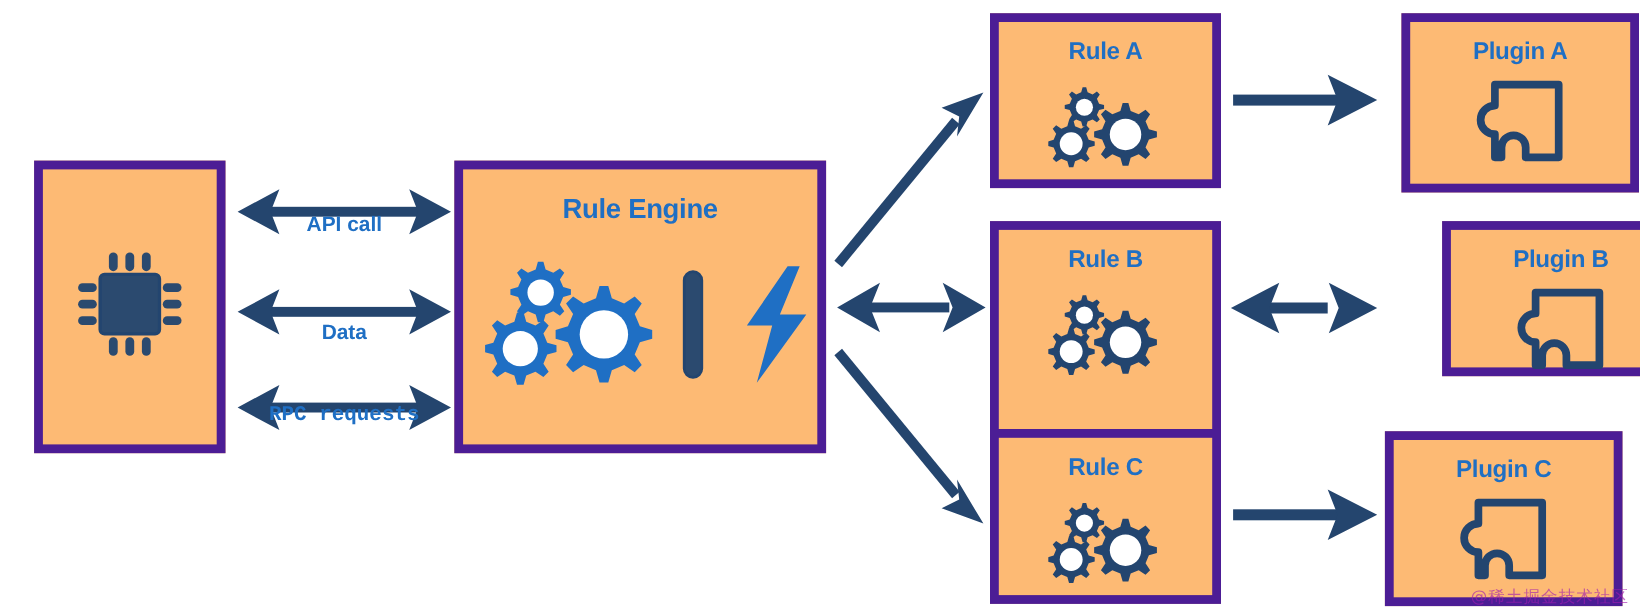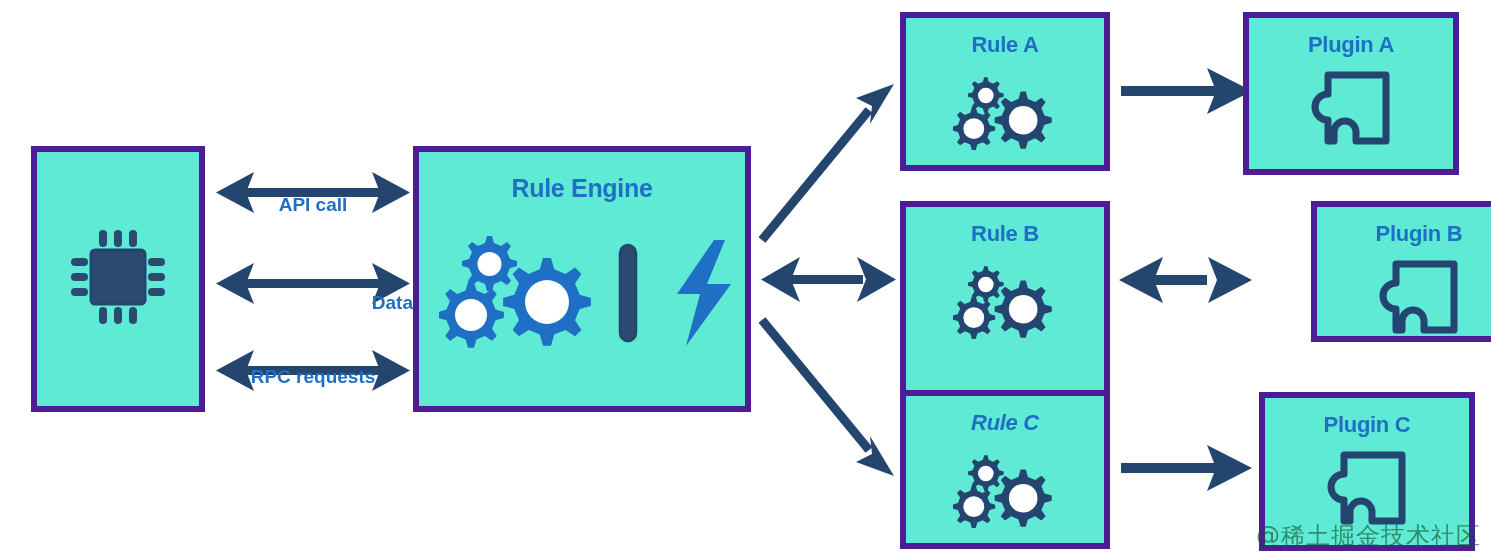--- a/index.html
+++ b/index.html
@@ -20,22 +20,22 @@
   #canvas svg.layer {
     position: absolute;
     left: 0;
     top: 0;
     width: 1491px;
     height: 556px;
   }
   .box {
     position: absolute;
     box-sizing: border-box;
-    background: #5eead4;
-    border: 6px solid #4c1d95;
+    background: #fdba74;
+    border: 8px solid #4c1d95;
   }
   .box-title {
     position: absolute;
     left: 0;
     right: 0;
     text-align: center;
     font-weight: bold;
     color: #1f6fc4;
     letter-spacing: -0.3px;
     white-space: nowrap;
@@ -49,22 +49,22 @@
     color: #1f6fc4;
     font-size: 19px;
     white-space: nowrap;
     margin-top: 39px;
   }
   .icon-wrap { position: absolute; }
   .watermark {
     position: absolute;
     right: 10px;
     bottom: 4px;
-    font-size: 24px;
-    color: #14532d;
+    font-size: 15px;
+    color: #a21caf;
     opacity: .62;
     letter-spacing: 1px;
     white-space: nowrap;
     font-family: "DejaVu Sans", sans-serif;
   }
 </style>
 </head>
 <body>
 
 <div id="canvas">
@@ -144,22 +144,22 @@
         <rect x="6" y="64" width="17" height="8" rx="4" fill="#2b4a6f"></rect>
 
         <rect x="83" y="34" width="17" height="8" rx="4" fill="#2b4a6f"></rect>
         <rect x="83" y="49" width="17" height="8" rx="4" fill="#2b4a6f"></rect>
         <rect x="83" y="64" width="17" height="8" rx="4" fill="#2b4a6f"></rect>
       </svg>
     </div>
   </div>
 
   <div class="edge-label" style="left:213px; top:155px; width:200px;">API call</div>
-  <div class="edge-label" style="left:213px; top:253px; width:200px;text-align:right;">Data</div>
-  <div class="edge-label" style="left:205px; top:327px; width:216px;">RPC requests</div>
+  <div class="edge-label" style="left:213px; top:253px; width:200px;">Data</div>
+  <div class="edge-label" style="left:205px; top:327px; width:216px;font-family:Liberation Mono, monospace;">RPC requests</div>
 
   <div class="box" style="left:413px; top:146px; width:338px; height:266px;">
     <div class="box-title title-engine">Rule Engine</div>
 
     <div class="icon-wrap" style="left:20px; top:78px;">
       <svg width="160" height="128" viewBox="0 0 160 128">
         <g fill="#1f6fc4">
 
           <path d="M48 6 l5 0 2 7 7 3 6-4 4 4 -4 6 3 7 7 2 0 5 -7 2 -3 7 4 6 -4 4 -6-4 -7 3 -2 7 -5 0 -2-7 -7-3 -6 4 -4-4 4-6 -3-7 -7-2 0-5 7-2 3-7 -4-6 4-4 6 4 7-3z"></path>
           <circle cx="50.5" cy="34" r="12" fill="#ffffff"></circle>
@@ -211,37 +211,37 @@
           <circle cx="50.5" cy="34" r="12" fill="#ffffff"></circle>
           <path d="M29 52 l6 0 2.4 8.4 8.4 3.5 7.2-4.8 4.8 4.8 -4.8 7.2 3.5 8.4 8.4 2.4 0 6 -8.4 2.4 -3.5 8.4 4.8 7.2 -4.8 4.8 -7.2-4.8 -8.4 3.5 -2.4 8.4 -6 0 -2.4-8.4 -8.4-3.5 -7.2 4.8 -4.8-4.8 4.8-7.2 -3.5-8.4 -8.4-2.4 0-6 8.4-2.4 3.5-8.4 -4.8-7.2 4.8-4.8 7.2 4.8 8.4-3.5z"></path>
           <circle cx="32" cy="85" r="16" fill="#ffffff"></circle>
           <path d="M104 28 l8 0 3.2 11.2 11.2 4.7 9.6-6.4 6.4 6.4 -6.4 9.6 4.7 11.2 11.2 3.2 0 8 -11.2 3.2 -4.7 11.2 6.4 9.6 -6.4 6.4 -9.6-6.4 -11.2 4.7 -3.2 11.2 -8 0 -3.2-11.2 -11.2-4.7 -9.6 6.4 -6.4-6.4 6.4-9.6 -4.7-11.2 -11.2-3.2 0-8 11.2-3.2 4.7-11.2 -6.4-9.6 6.4-6.4 9.6 6.4 11.2-4.7z"></path>
           <circle cx="108" cy="72" r="22" fill="#ffffff"></circle>
         </g>
       </svg>
     </div>
   </div>
 
-  <div class="box" style="left:900px; top:390px; width:210px; height:159px;font-style:italic;">
+  <div class="box" style="left:900px; top:390px; width:210px; height:159px;">
     <div class="box-title title-node">Rule C</div>
     <div class="icon-wrap" style="left:50%; top:55px; transform:translateX(-50%);">
       <svg width="104" height="84" viewBox="0 0 160 128">
         <g fill="#23456f">
           <path d="M48 6 l5 0 2 7 7 3 6-4 4 4 -4 6 3 7 7 2 0 5 -7 2 -3 7 4 6 -4 4 -6-4 -7 3 -2 7 -5 0 -2-7 -7-3 -6 4 -4-4 4-6 -3-7 -7-2 0-5 7-2 3-7 -4-6 4-4 6 4 7-3z"></path>
           <circle cx="50.5" cy="34" r="12" fill="#ffffff"></circle>
           <path d="M29 52 l6 0 2.4 8.4 8.4 3.5 7.2-4.8 4.8 4.8 -4.8 7.2 3.5 8.4 8.4 2.4 0 6 -8.4 2.4 -3.5 8.4 4.8 7.2 -4.8 4.8 -7.2-4.8 -8.4 3.5 -2.4 8.4 -6 0 -2.4-8.4 -8.4-3.5 -7.2 4.8 -4.8-4.8 4.8-7.2 -3.5-8.4 -8.4-2.4 0-6 8.4-2.4 3.5-8.4 -4.8-7.2 4.8-4.8 7.2 4.8 8.4-3.5z"></path>
           <circle cx="32" cy="85" r="16" fill="#ffffff"></circle>
           <path d="M104 28 l8 0 3.2 11.2 11.2 4.7 9.6-6.4 6.4 6.4 -6.4 9.6 4.7 11.2 11.2 3.2 0 8 -11.2 3.2 -4.7 11.2 6.4 9.6 -6.4 6.4 -9.6-6.4 -11.2 4.7 -3.2 11.2 -8 0 -3.2-11.2 -11.2-4.7 -9.6 6.4 -6.4-6.4 6.4-9.6 -4.7-11.2 -11.2-3.2 0-8 11.2-3.2 4.7-11.2 -6.4-9.6 6.4-6.4 9.6 6.4 11.2-4.7z"></path>
           <circle cx="108" cy="72" r="22" fill="#ffffff"></circle>
         </g>
       </svg>
     </div>
   </div>
 
-  <div class="box" style="left:1243px; top:12px; width:216px; height:163px;">
+  <div class="box" style="left:1274px; top:12px; width:216px; height:163px;">
     <div class="box-title title-node">Plugin A</div>
     <div class="icon-wrap" style="left:50%; top:52px; transform:translateX(-50%);">
       <svg width="86" height="76" viewBox="0 0 86 76">
         <path d="M20 5 L78 5 L78 71 L48 71 L48 62 a11 11 0 0 0 -22 0 L26 71 L20 71 L20 50 a13 13 0 0 1 -13 -13 a13 13 0 0 1 13 -13 Z" fill="none" stroke="#23456f" stroke-width="7" stroke-linejoin="round" stroke-linecap="round"></path>
       </svg>
     </div>
   </div>
 
   <div class="box" style="left:1311px; top:201px; width:216px; height:141px;">
     <div class="box-title title-node">Plugin B</div>

